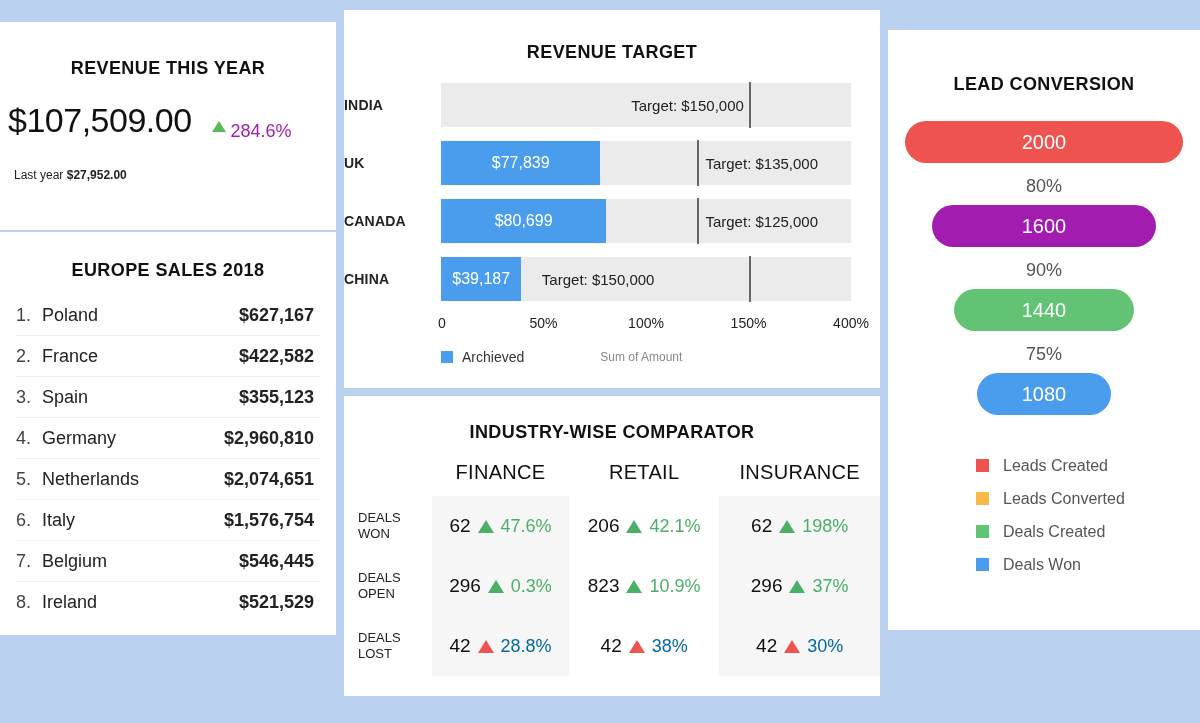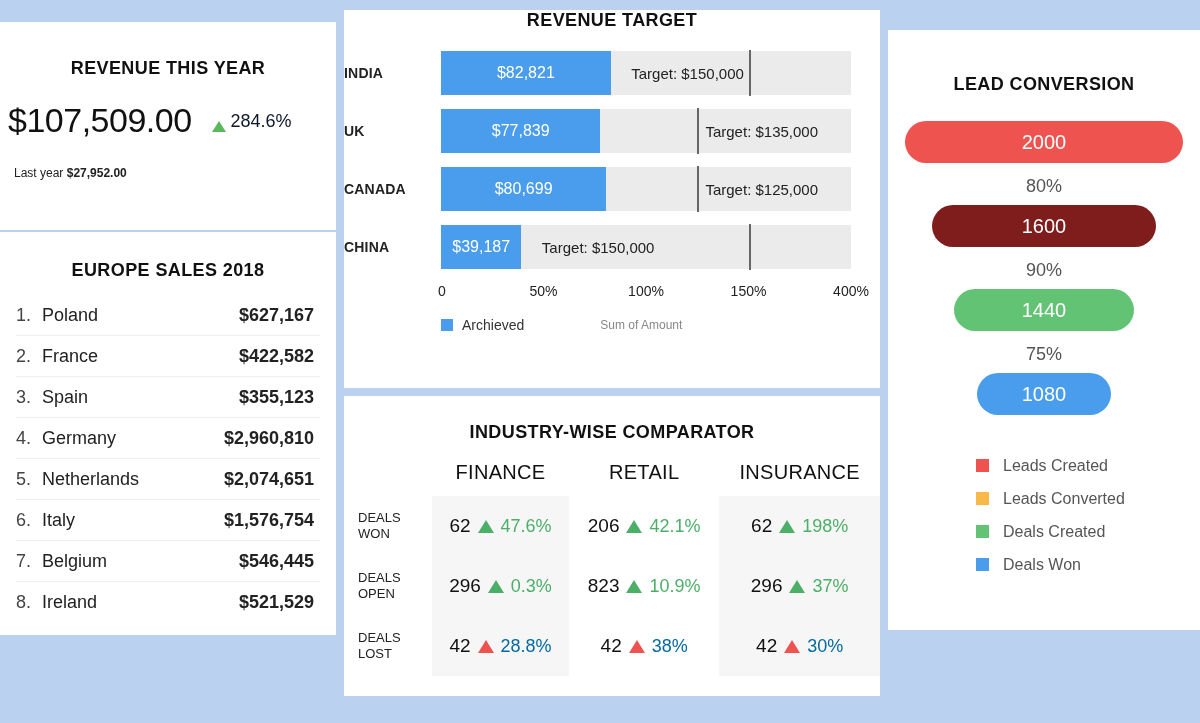--- a/index.html
+++ b/index.html
@@ -21,21 +21,21 @@
     text-align: center;
     font-weight: bold;
     font-size: 18px;
     letter-spacing: .4px;
     color: #111;
   }
   #card-revenue .card-title { margin-top: 36px; }
 
   .rev-row { display: flex; align-items: baseline; padding: 0 8px; margin-top: 22px; }
   .rev-big { font-size: 34px; color: #111; letter-spacing: -.5px; }
-  .rev-delta { margin-left: 20px; font-size: 18px; color: #0f172a; display: flex; align-items: flex-end; gap: 5px; }
+  .rev-delta { margin-left: 20px; font-size: 18px; color: #a21caf; display: flex; align-items: flex-start; gap: 5px; }
   .tri-up { width: 0; height: 0; border-left: 7px solid transparent; border-right: 7px solid transparent; border-bottom: 11px solid #5cb85c; }
   .rev-last { padding: 0 14px; margin-top: 26px; font-size: 12px; color: #222; }
   .rev-last b { font-weight: bold; }
 
   
   #card-europe .card-title { margin-top: 28px; }
   .eu-list { margin-top: 14px; padding: 0 16px; }
   .eu-row {
     display: flex; align-items: center;
     height: 41px;
@@ -43,21 +43,21 @@
     font-size: 18px; color: #222;
   }
   .eu-row:last-child { border-bottom: none; }
   .eu-rank { width: 26px; color: #444; }
   .eu-name { flex: 1; }
   .eu-val { font-weight: bold; text-align: right; width: 128px; padding-right: 6px; }
 
   
   #card-target { left: 344px; top: 10px; width: 536px; height: 378px; }
   #card-industry { left: 344px; top: 396px; width: 536px; height: 300px; }
-  #card-target .card-title { }
+  #card-target .card-title { margin-top: 32px; }
 
   .bars { margin-top: 20px; }
   .bar-row { display: flex; align-items: center; height: 44px; margin-bottom: 14px; }
   .bar-label {
     width: 97px; text-align: left; padding-right: 12px;
     font-size: 14px; font-weight: bold; color: #222; letter-spacing: .2px;
   }
   .bar-track { position: relative; flex: 1; height: 44px; background: #ebebeb; margin-right: 29px; }
   .bar-fill {
     position: absolute; left: 0; top: 0; bottom: 0;
@@ -187,21 +187,20 @@
         </div>
       </div>
   </div>
 
   <div class="card" id="card-target">
     <div class="card-title">REVENUE TARGET</div>
     <div class="bars" id="target-bars">
         <div class="bar-row">
           <div class="bar-label">INDIA</div>
           <div class="bar-track">
-            <div class="bar-fill" style="width:41.4%">$82,821</div>
             <div class="bar-target-label" style="left:46.4%">Target: $150,000</div>
             <div class="bar-marker" style="left:75%"></div>
           </div>
         </div>
         <div class="bar-row">
           <div class="bar-label">UK</div>
           <div class="bar-track">
             <div class="bar-fill" style="width:38.9%">$77,839</div>
             <div class="bar-target-label" style="left:64.5%">Target: $135,000</div>
             <div class="bar-marker" style="left:62.5%"></div>
@@ -306,21 +305,21 @@
           </tr>
         </tbody>
     </table>
   </div>
 
   <div class="card" id="card-lead">
     <div class="card-title">LEAD CONVERSION</div>
     <div class="funnel" id="funnel">
         <div class="funnel-bar" style="width: 89%; background: rgb(239, 83, 80);">2000</div>
         <div class="funnel-pct">80%</div>
-        <div class="funnel-bar" style="width: 72%; background: #7f1d1d;">1600</div>
+        <div class="funnel-bar" style="width: 72%; background: #a21caf;">1600</div>
         <div class="funnel-pct">90%</div>
         <div class="funnel-bar" style="width: 58%; background: rgb(99, 195, 116);">1440</div>
         <div class="funnel-pct">75%</div>
         <div class="funnel-bar" style="width: 43%; background: rgb(74, 157, 237);">1080</div>
       </div>
     <div class="lead-legend" id="lead-legend">
         <div class="ll-row">
           <span class="ll-sw" style="background:#ef5350"></span>
           <span class="ll-txt">Leads Created</span>
         </div>

